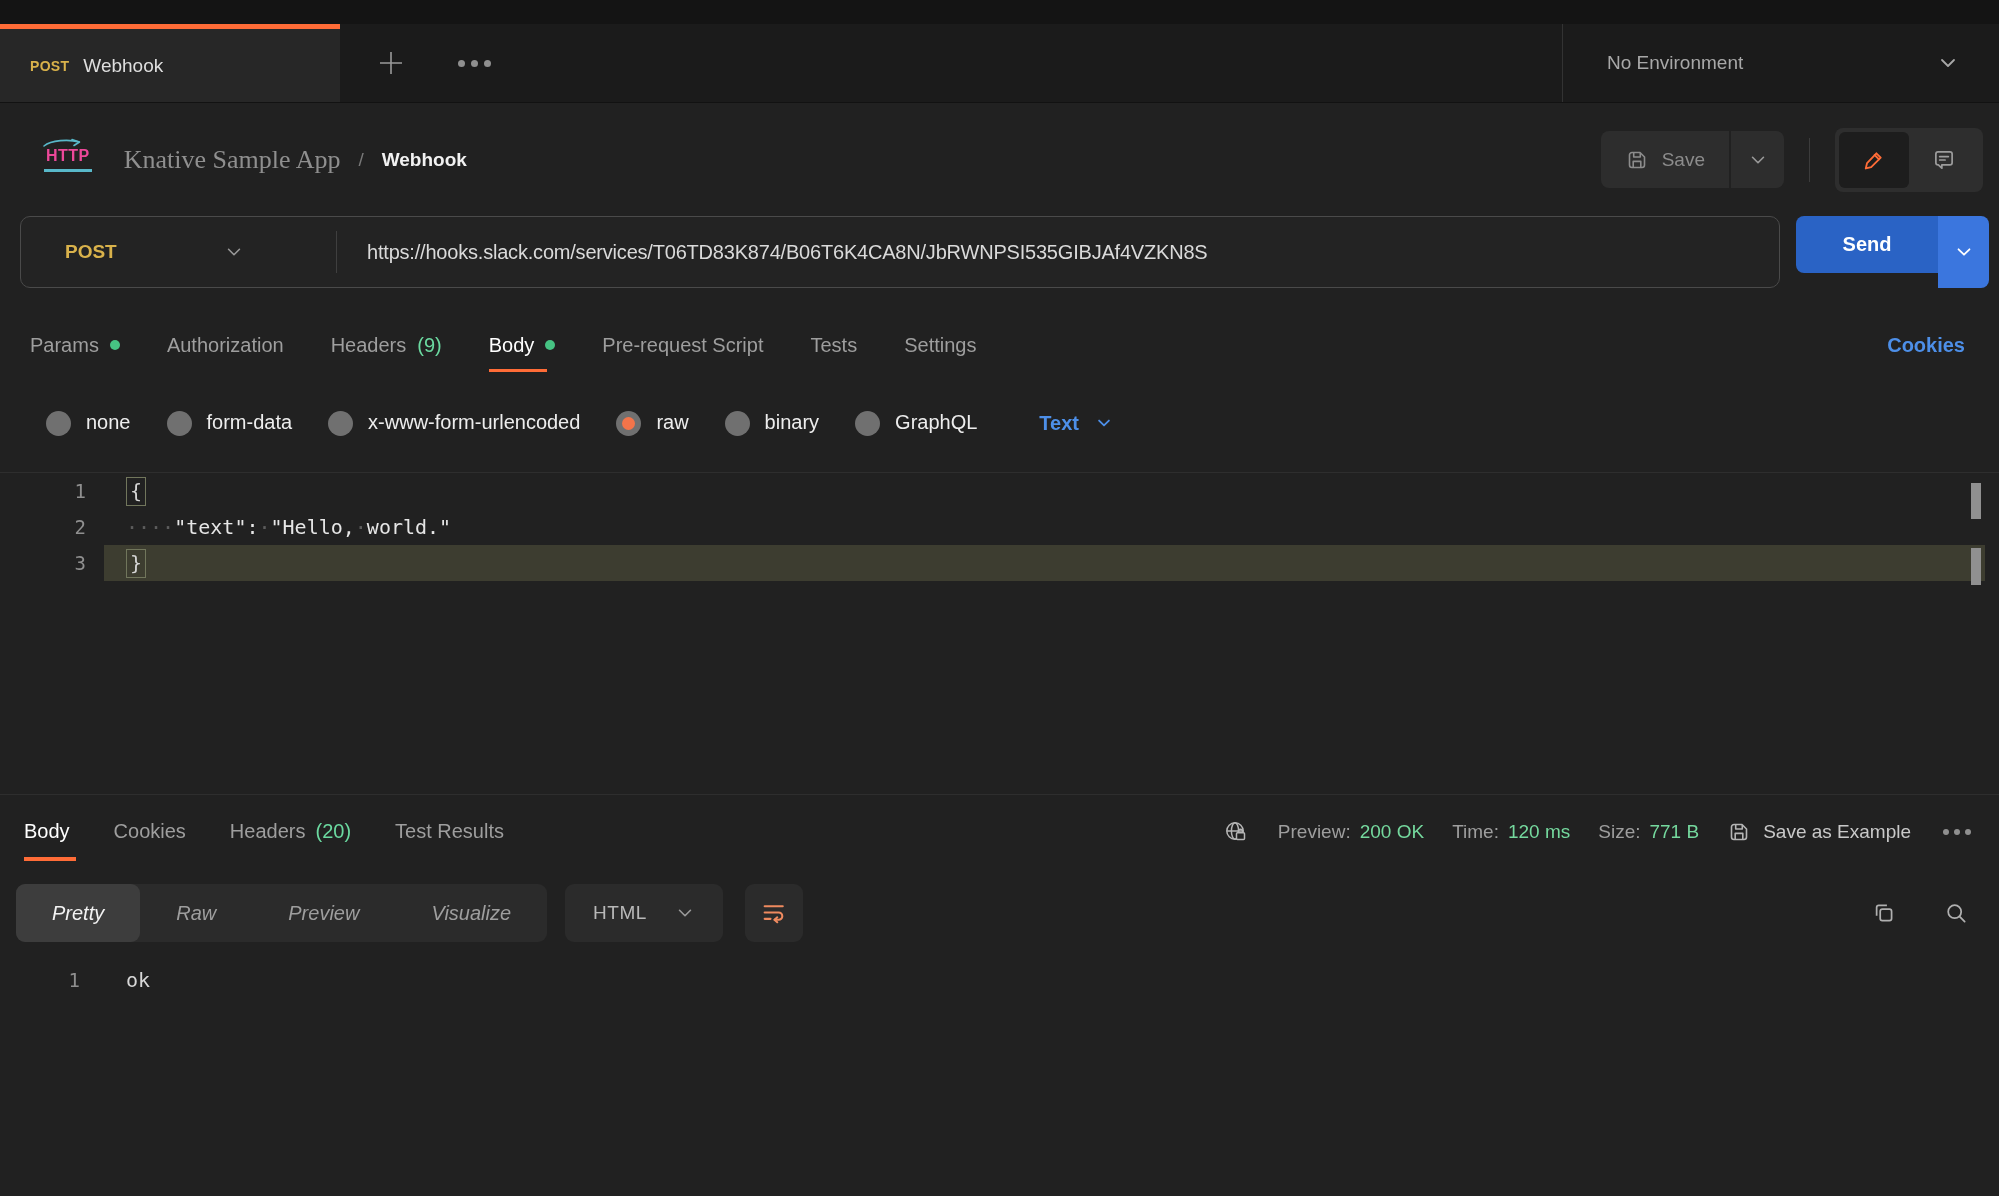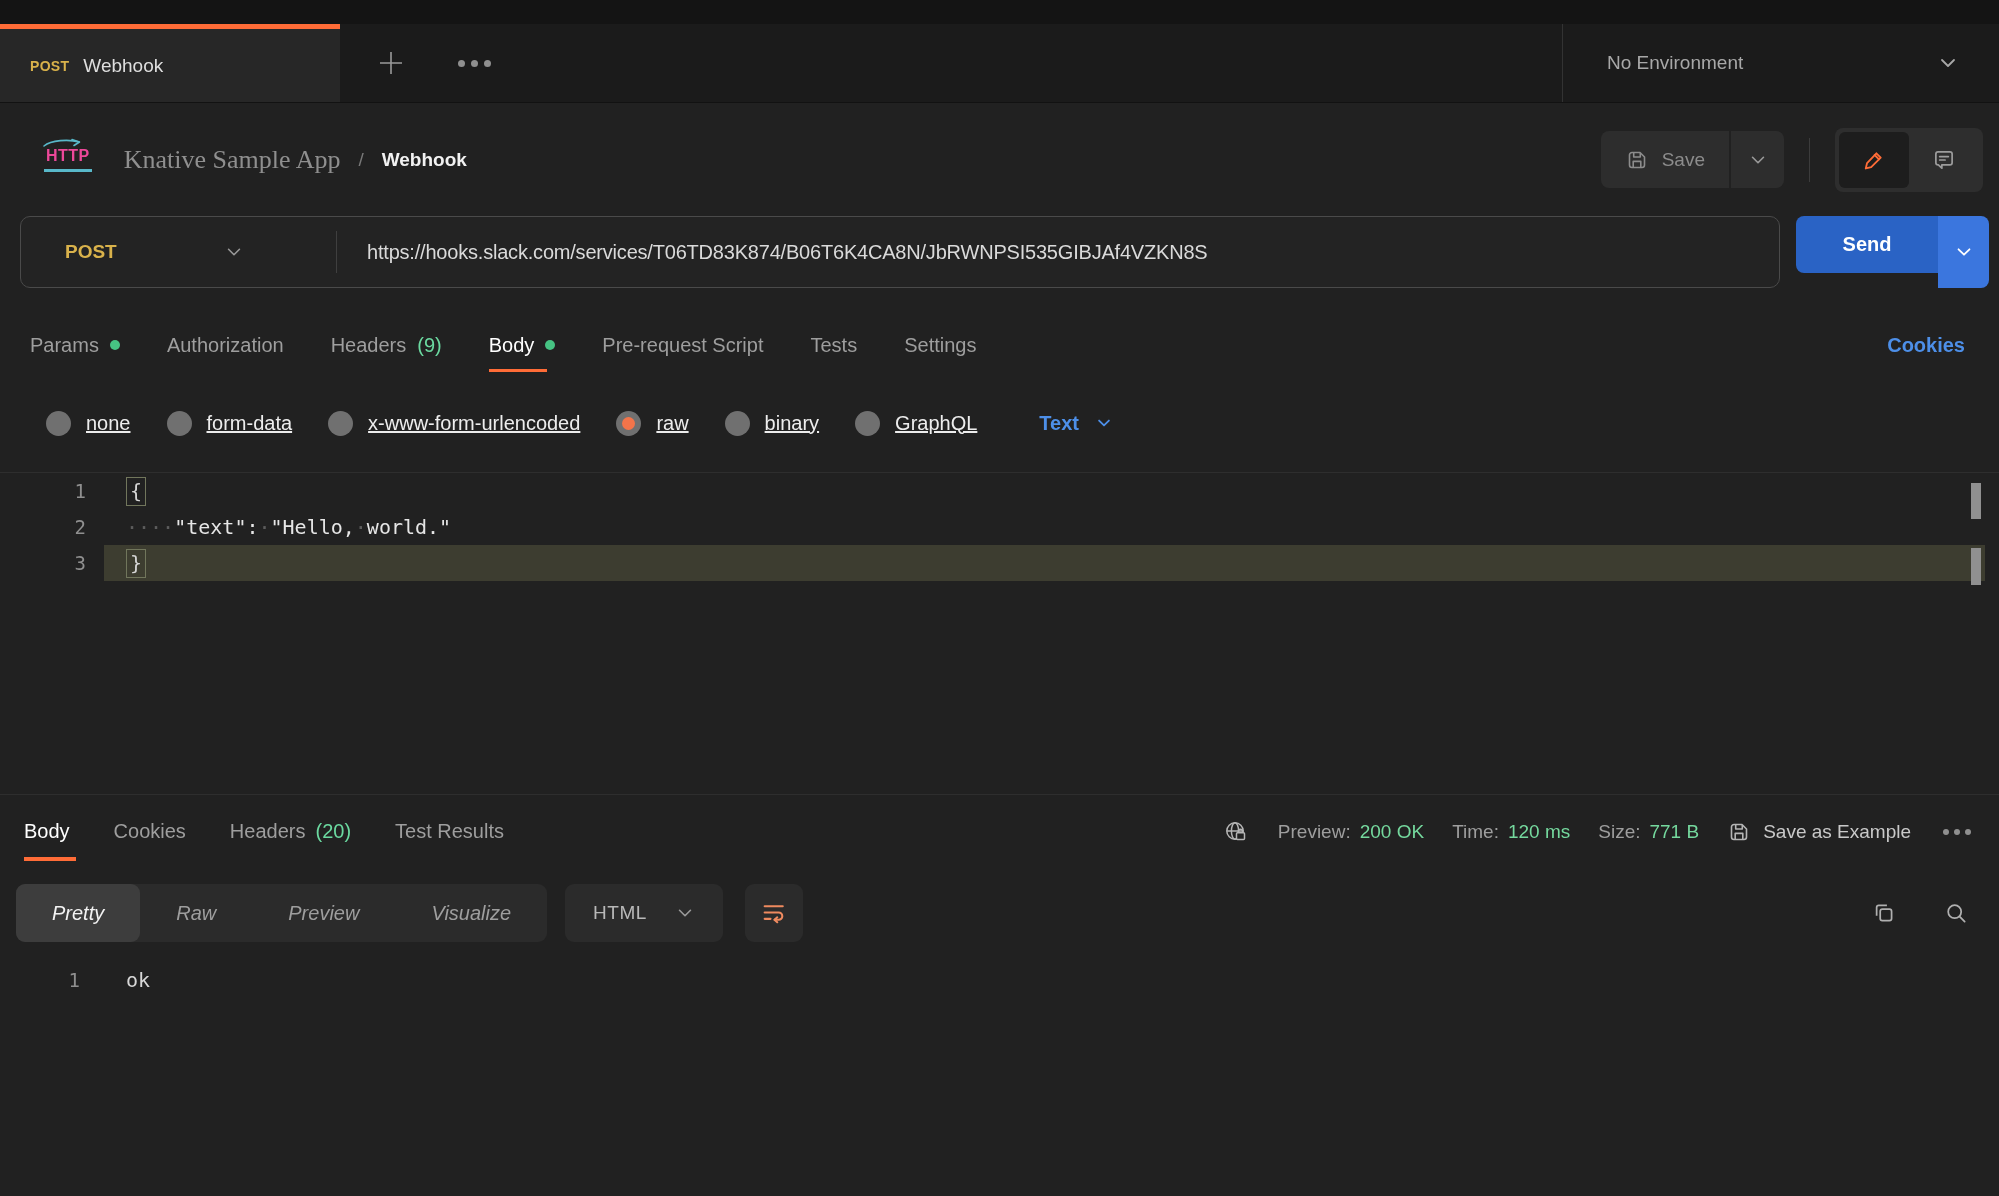--- a/index.html
+++ b/index.html
@@ -50,21 +50,21 @@
   .req-tabs { display:flex; align-items:center; gap:47px; padding:0 34px 0 30px; margin-top:34px; height:46px; }
   .req-tab { position:relative; display:flex; align-items:center; gap:11px; color:#9e9e9e; font-size:20px; white-space:nowrap; }
   .req-tab .count { color:#6bd9a0; }
   .req-tab .dot { width:10px; height:10px; border-radius:50%; background:#46c383; }
   .req-tab.active { color:#ffffff; }
   .req-tab.active::after { content:""; position:absolute; left:0; bottom:-15px; width:58px; height:3px; background:#ff6c37; }
   .cookies-link { margin-left:auto; color:#4d8fe8; font-size:20px; font-weight:700; }
 
   
   .modes { display:flex; align-items:center; gap:36px; padding-left:46px; margin-top:30px; height:50px; }
-  .mode { display:flex; align-items:center; gap:15px; color:#ededed; font-size:20px; white-space:nowrap;text-decoration:underline; }
+  .mode { display:flex; gap:15px; color:#ededed; font-size:20px; white-space:nowrap; }
   .radio { width:25px; height:25px; border-radius:50%; background:#707070; position:relative; flex:none; }
   .radio.sel::after { content:""; position:absolute; inset:6px; border-radius:50%; background:#f3744a; }
   .lang-select { display:flex; align-items:center; gap:16px; margin-left:26px; color:#4d8fe8; font-size:20px; font-weight:700;justify-content:space-between; }
 
   
   .editor { margin-top:24px; border-top:1px solid #2e2e2e; height:322px; position:relative; font-family:"DejaVu Sans Mono", monospace; }
   .ed-line { position:relative; height:36px; display:flex; align-items:center; }
   .ed-line.current::before { content:""; position:absolute; top:0; bottom:0; left:104px; right:14px; background:#3d3d30; }
   .ed-gutter { position:relative; width:86px; flex:none; text-align:right; color:#8f8f8f; font-size:19px; }
   .ed-content { position:relative; margin-left:40px; color:#e6e6e6; font-size:20px; display:flex; align-items:center; }

